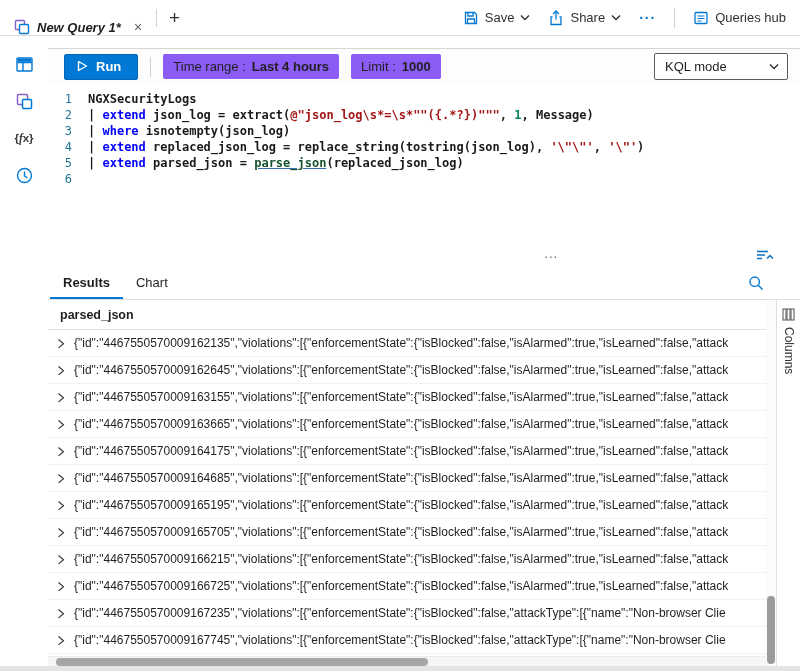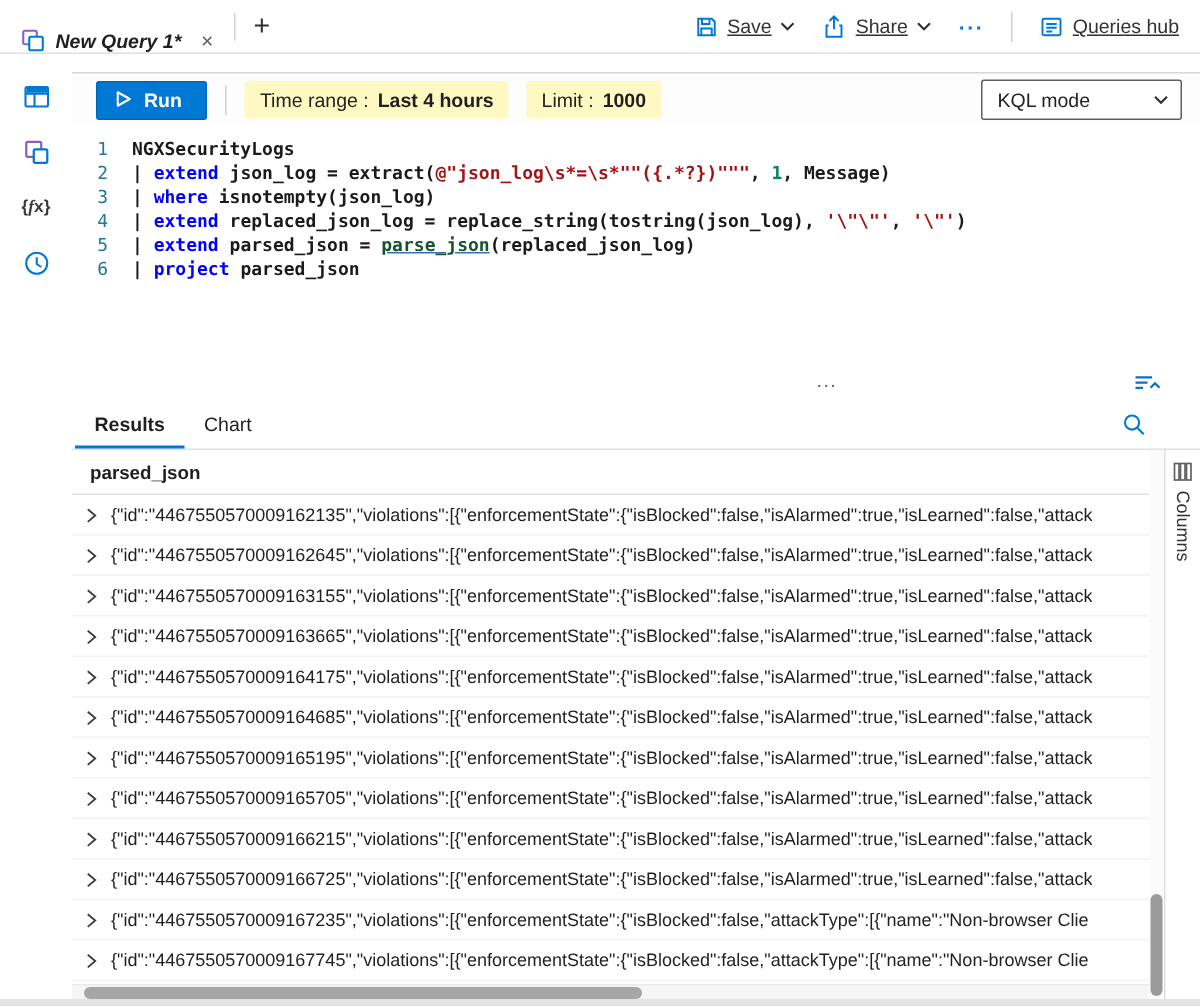--- a/index.html
+++ b/index.html
@@ -8,39 +8,39 @@
   .page { display:flex; flex-direction:column; height:100%; }
 
   
   .tabbar { height:36px; flex:none; display:flex; align-items:center; border-bottom:1px solid #e1dfdd; padding:0 14px 0 12px; }
   .tab { display:flex; align-items:flex-end; gap:7px; height:100%; padding:0 2px;font-style:italic; }
   .tab-title { font-weight:700; font-size:13px; }
   .tab-close { color:#605e5c; font-size:14px; margin-left:6px; cursor:pointer; }
   .tab-divider { width:1px; height:18px; background:#d1d1d1; margin:0 12px; }
   .new-tab { font-size:19px; color:#323130; line-height:1; cursor:pointer; }
   .tabbar-right { margin-left:auto; display:flex; align-items:center; gap:18px; }
-  .action { display:flex; align-items:center; gap:6px; cursor:pointer; color:#323130;text-decoration:underline; }
+  .action { display:flex; align-items:center; gap:6px; cursor:pointer; color:#323130; }
   .chev { display:flex; align-items:center; }
   .more-dots { color:#0078d4; font-weight:700; font-size:14px; letter-spacing:1px; cursor:pointer; }
   .vdiv { width:1px; height:20px; background:#d1d1d1; }
 
   
   .body-row { flex:1; display:flex; min-height:0; }
   .sidebar { width:48px; flex:none; display:flex; flex-direction:column; align-items:center; padding-top:16px; gap:13px; }
   .side-icon { width:24px; height:24px; display:flex; align-items:center; justify-content:center; cursor:pointer; }
   .fx-text { font-size:11.5px; color:#3b3a39; font-weight:600; white-space:nowrap; }
   .fx-text i { font-family:"Liberation Serif",serif; }
 
   .main { flex:1; min-width:0; display:flex; flex-direction:column; }
   .gap { height:12px; flex:none; }
 
   
   .toolbar { height:36px; flex:none; border-top:1px solid #d6d6d6; display:flex; align-items:center; gap:12px; padding:0 12px 0 16px; background:#fdfdfd; }
   .run-btn { display:flex; align-items:center; gap:8px; background:#0078d4; border:1px solid #0067b8; color:#fff; padding:4px 16px 5px 12px; border-radius:2px; font-size:13px; cursor:pointer;font-weight:bold; }
-  .pill { background:#fef9c3; border-radius:2px; padding:5px 10px; display:flex; gap:6px; align-items:center; cursor:pointer; }
+  .pill { background:#8b5cf6; border-radius:2px; padding:5px 10px; display:flex; gap:6px; align-items:center; cursor:pointer; }
   .pill b { font-weight:700; }
   .kql { margin-left:auto; border:1px solid #605e5c; border-radius:2px; background:#fff; display:flex; align-items:center; justify-content:space-between; width:134px; padding:5px 8px 5px 10px; cursor:pointer; }
 
   
   .editor { height:162px; flex:none; display:flex; padding-top:7px; font-family:"DejaVu Sans Mono","Liberation Mono",monospace; font-size:12px; line-height:16px; background:#fff; }
   .gutter { width:24px; flex:none; text-align:right; color:#237893; }
   .ln { height:16px; }
   .code { padding-left:16px;font-weight:bold; }
   .code-line { white-space:pre; height:16px; }
   .tok-plain { color:#1b1a19; }
@@ -208,21 +208,20 @@
             <div class="ln">4</div>
             <div class="ln">5</div>
             <div class="ln">6</div>
           </div>
         <div class="code">
             <div class="code-line"><span class="tok-plain">NGXSecurityLogs</span></div>
             <div class="code-line"><span class="tok-plain">| </span><span class="tok-kw">extend</span><span class="tok-plain"> json_log = extract(</span><span class="tok-str">@"json_log\s*=\s*""({.*?})"""</span><span class="tok-plain">, </span><span class="tok-num">1</span><span class="tok-plain">, Message)</span></div>
             <div class="code-line"><span class="tok-plain">| </span><span class="tok-kw">where</span><span class="tok-plain"> isnotempty(json_log)</span></div>
             <div class="code-line"><span class="tok-plain">| </span><span class="tok-kw">extend</span><span class="tok-plain"> replaced_json_log = replace_string(tostring(json_log), </span><span class="tok-str">'\"\"'</span><span class="tok-plain">, </span><span class="tok-str">'\"'</span><span class="tok-plain">)</span></div>
             <div class="code-line"><span class="tok-plain">| </span><span class="tok-kw">extend</span><span class="tok-plain"> parsed_json = </span><span class="tok-warn">parse_json</span><span class="tok-plain">(replaced_json_log)</span></div>
-            <div class="code-line"><span class="tok-plain">| </span><span class="tok-kw">project</span><span class="tok-plain"> parsed_json</span></div>
           </div>
       </div>
 
       <div class="handle-row">
         <span class="handle-dots">...</span>
         <span class="collapse-btn">
           <svg width="19" height="16" viewBox="0 0 19 16">
               <path d="M2 4.5h11M2 8h8M2 11.5h5" fill="none" stroke="#106ebe" stroke-width="1.5"></path>
               <path d="M12 11.5l3-3 3 3" fill="none" stroke="#106ebe" stroke-width="1.5"></path>
             </svg>

